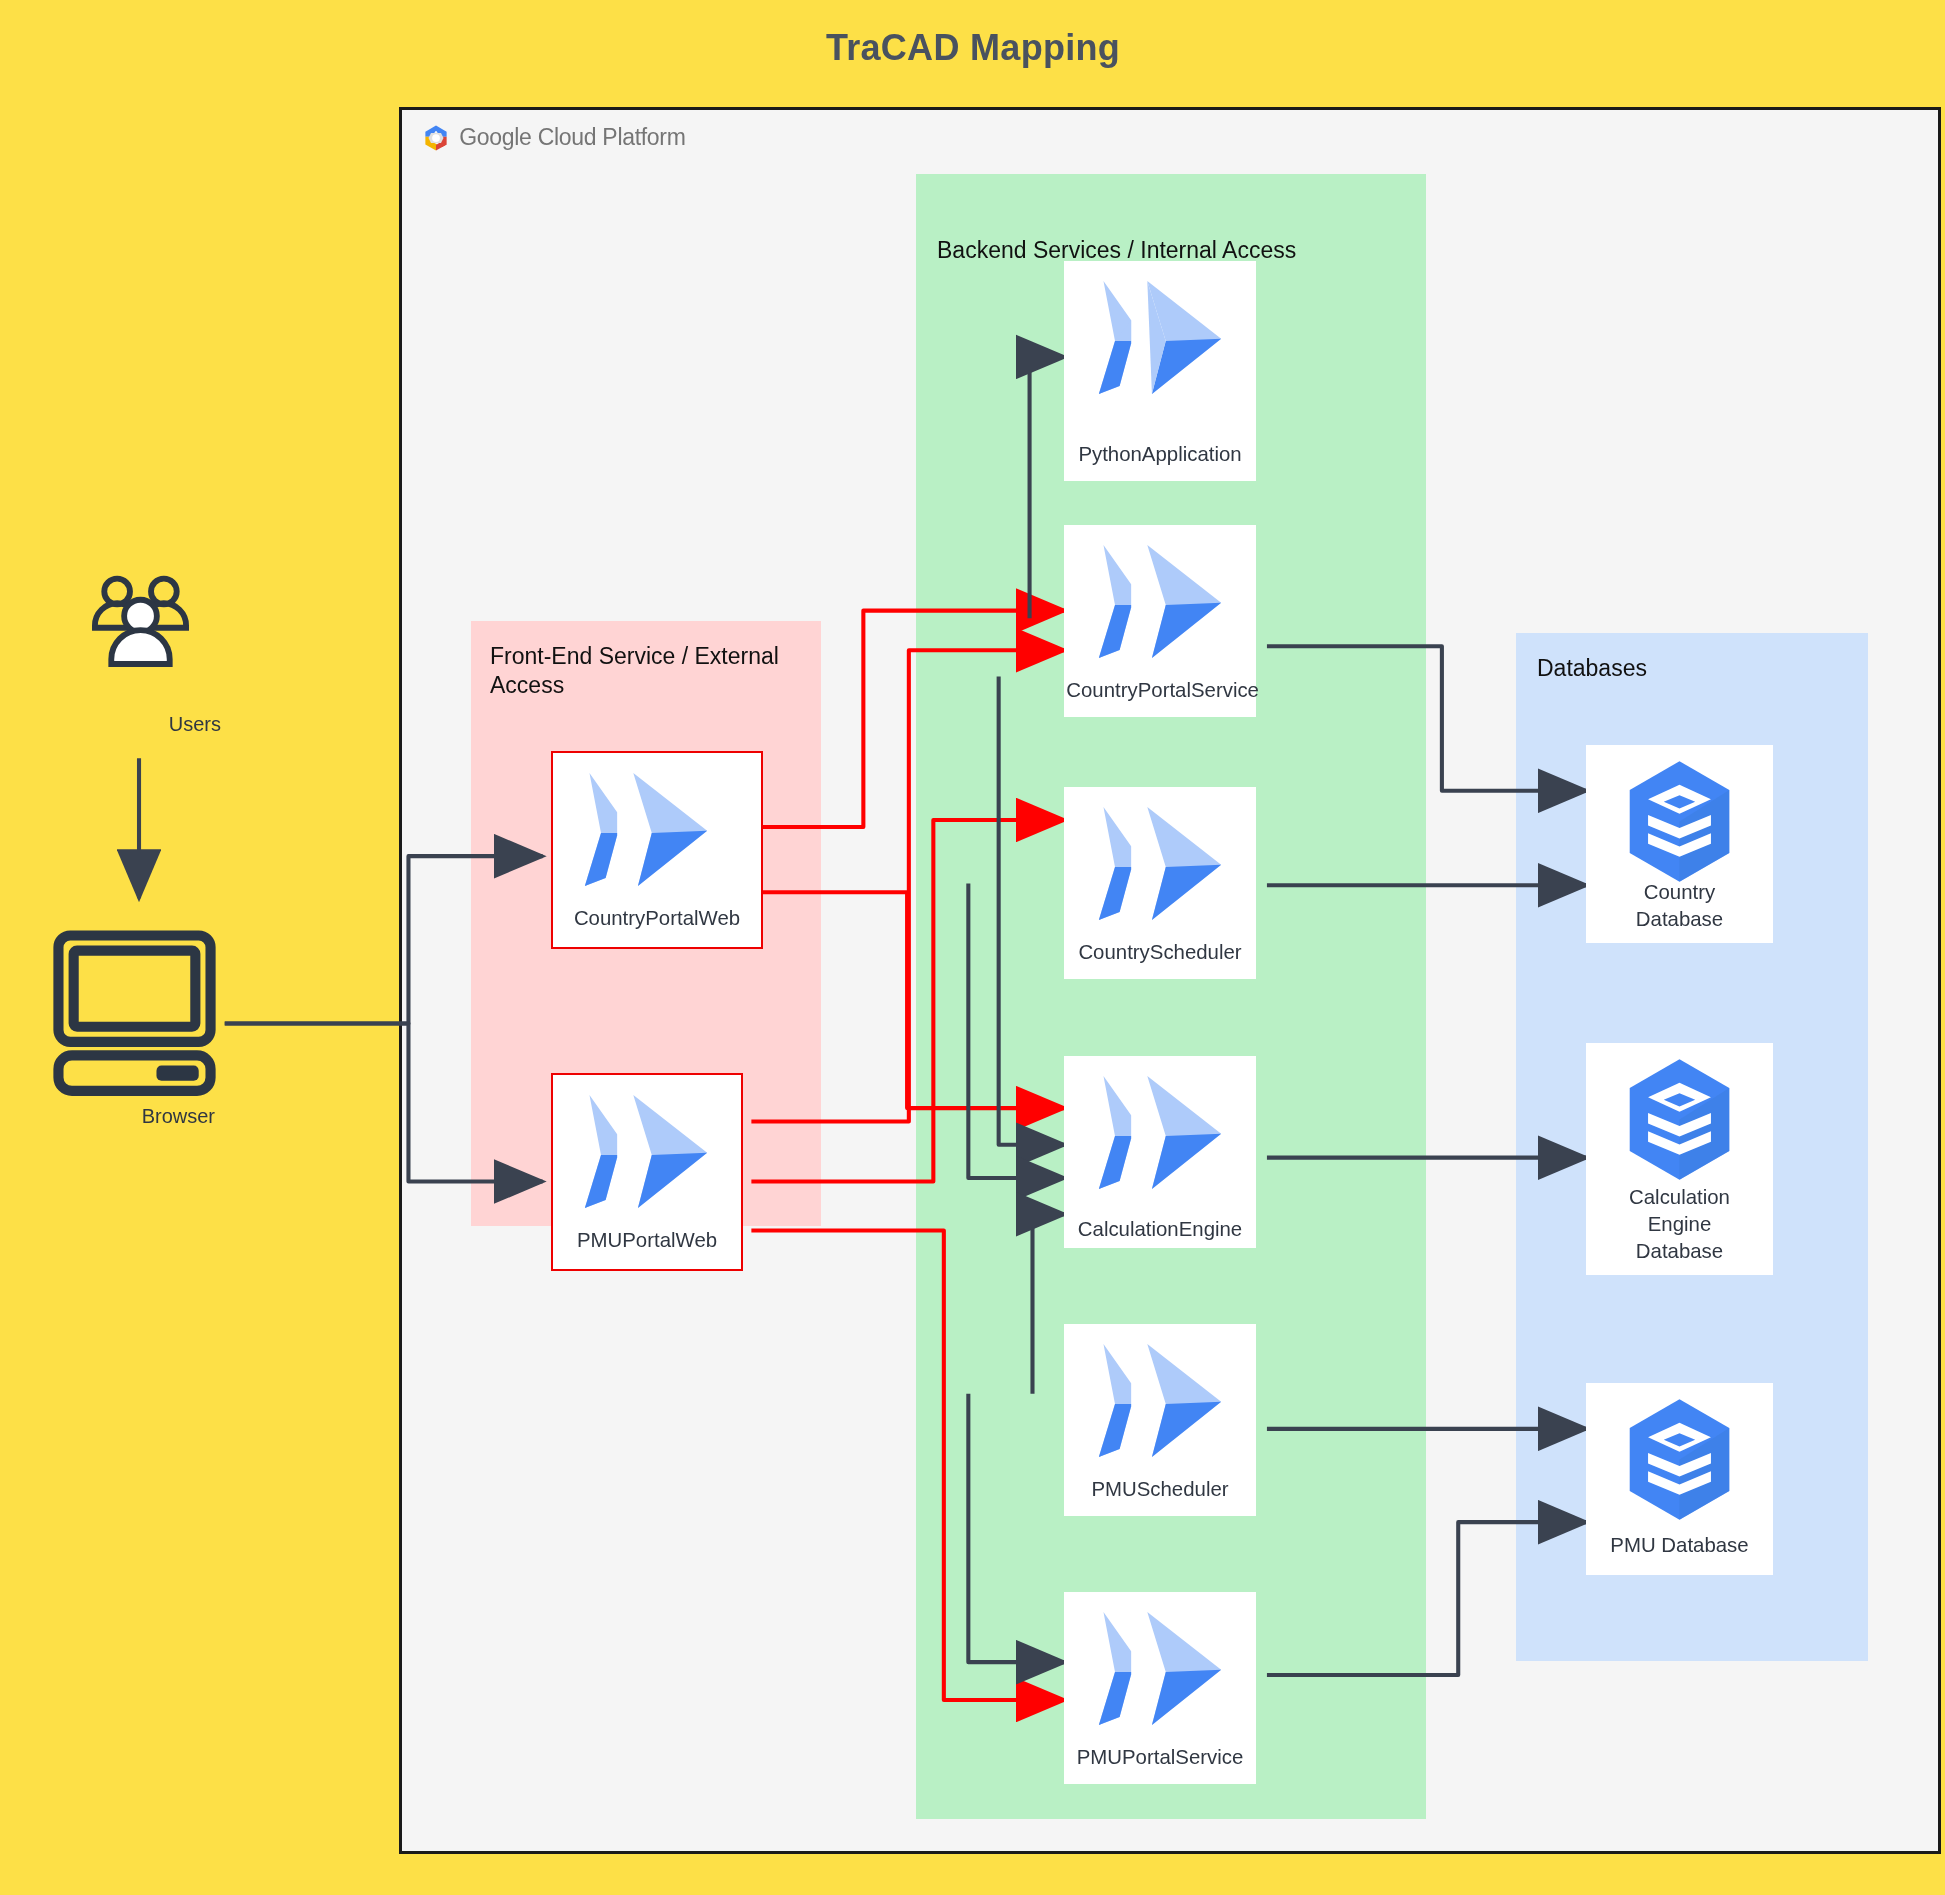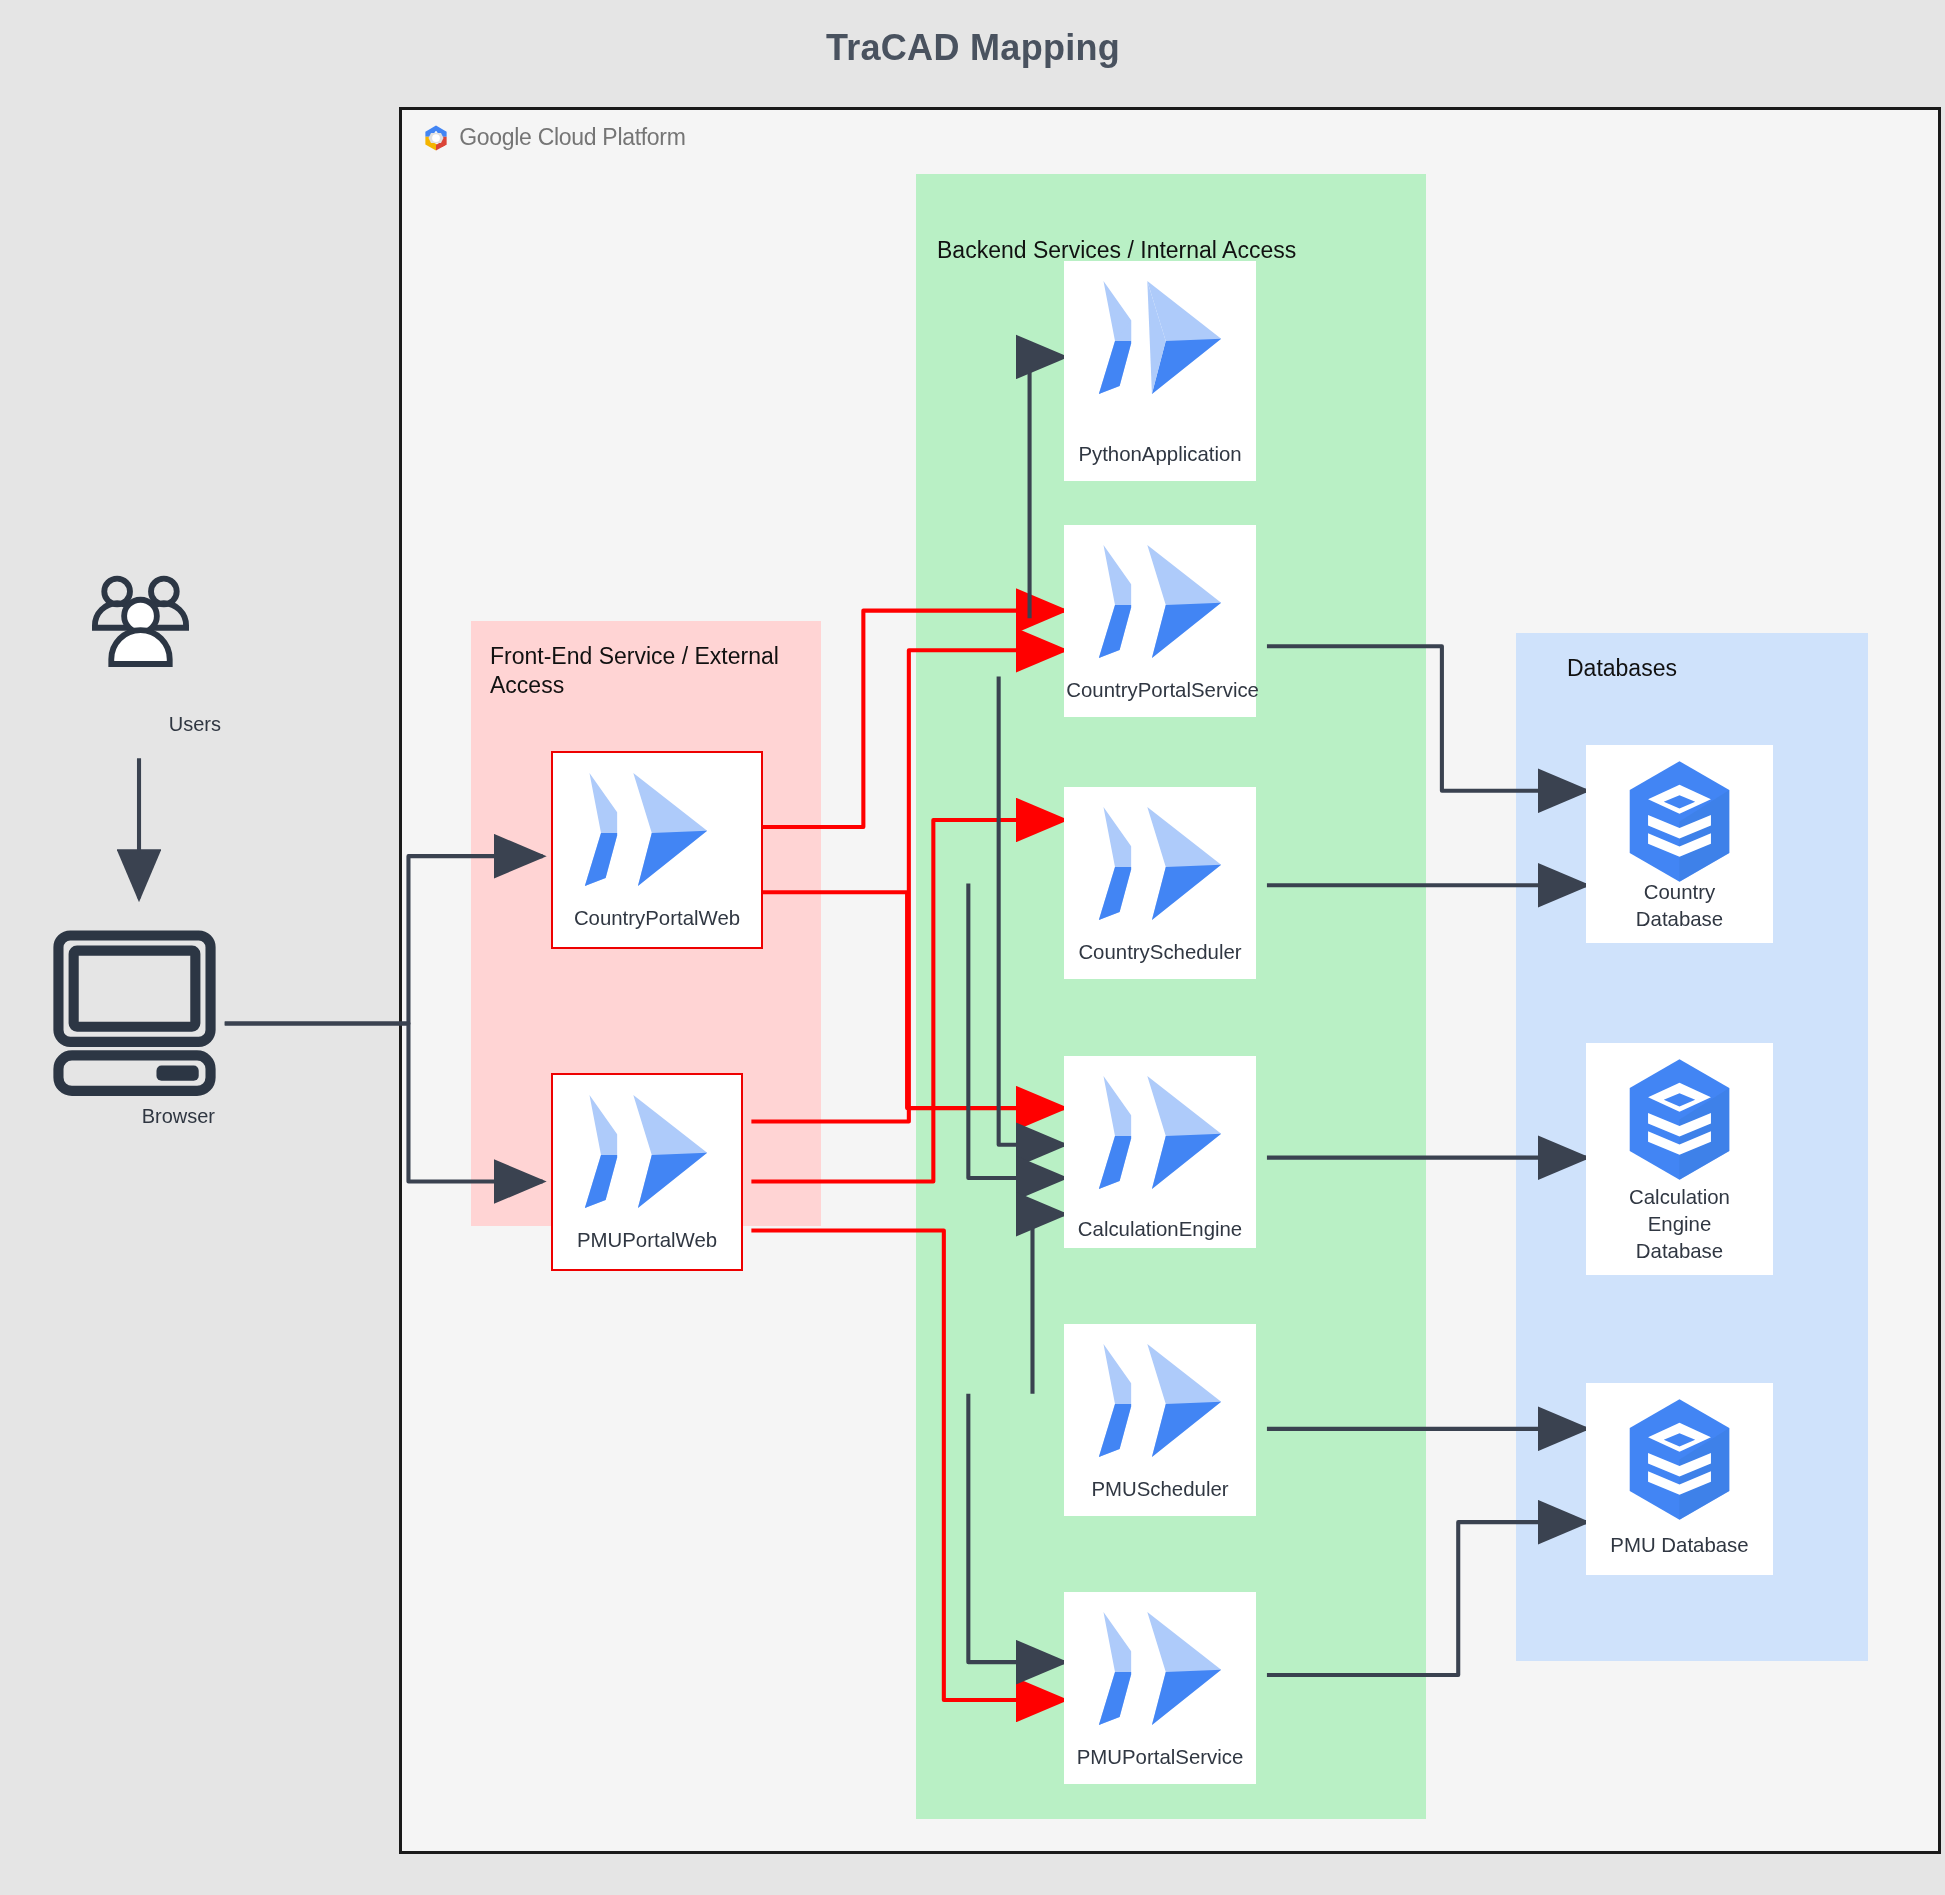--- a/index.html
+++ b/index.html
@@ -1,17 +1,17 @@
 <!DOCTYPE html>
 <html style="font-size:9.3px"><head>
 <meta charset="utf-8">
 <style>
   html,body{margin:0;padding:0;background:#ffffff;}
   body{font-family:"Liberation Sans",sans-serif;}
-  #stage{position:relative;width:1946px;height:1896px;background:#e5e5e5;overflow:hidden;}
+  #stage{position:relative;width:1946px;height:1896px;background:#fde047;overflow:hidden;}
 
   #title{
     position:absolute;left:0;top:27px;width:1946px;text-align:center;
     font-size:36px;font-weight:bold;color:#49525f;letter-spacing:0.3px;
   }
 
   
   .gcp-box{
     position:absolute;left:399px;top:107px;width:1542px;height:1747px;
     background:#f5f5f5;border:3.5px solid #1a1a1a;box-sizing:border-box;
@@ -70,21 +70,21 @@
     <div class="gcp-logo-text"><b>Google</b> <span>Cloud Platform</span></div>
   </div>
 
   <div class="zone zone-backend"></div>
   <div class="zone-label" style="left:937px;top:192px;width:467px;margin-top:44px;">Backend Services / Internal Access</div>
 
   <div class="zone zone-frontend"></div>
   <div class="zone-label" style="left:490px;top:642px;width:315px;">Front-End Service / External Access</div>
 
   <div class="zone zone-databases"></div>
-  <div class="zone-label" style="left:1537px;top:654px;width:303px;margin-left:30px;">Databases</div>
+  <div class="zone-label" style="left:1537px;top:654px;width:303px;">Databases</div>
 
   <svg class="edges" viewBox="0 0 3336 3251">
     <defs>
       <marker id="ahd" markerWidth="13" markerHeight="11" refX="12" refY="5.5" orient="auto" markerUnits="strokeWidth">
         <path d="M0,0 L13,5.5 L0,11 z" fill="#3a4250"></path>
       </marker>
       <marker id="ahr" markerWidth="13" markerHeight="11" refX="12" refY="5.5" orient="auto" markerUnits="strokeWidth">
         <path d="M0,0 L13,5.5 L0,11 z" fill="#ff0000"></path>
       </marker>
     </defs>

